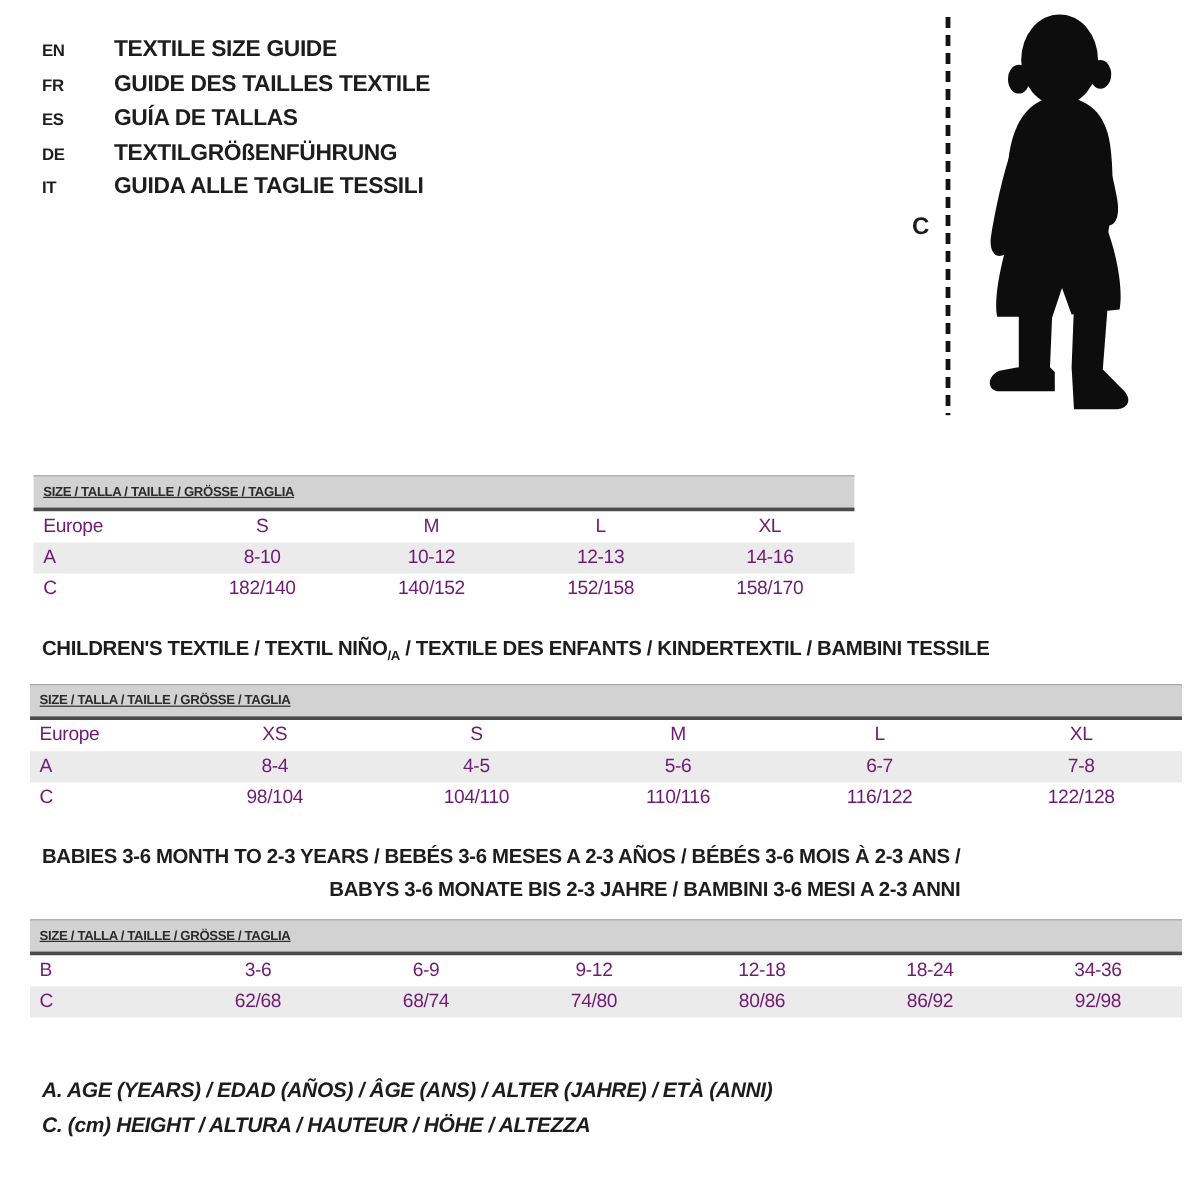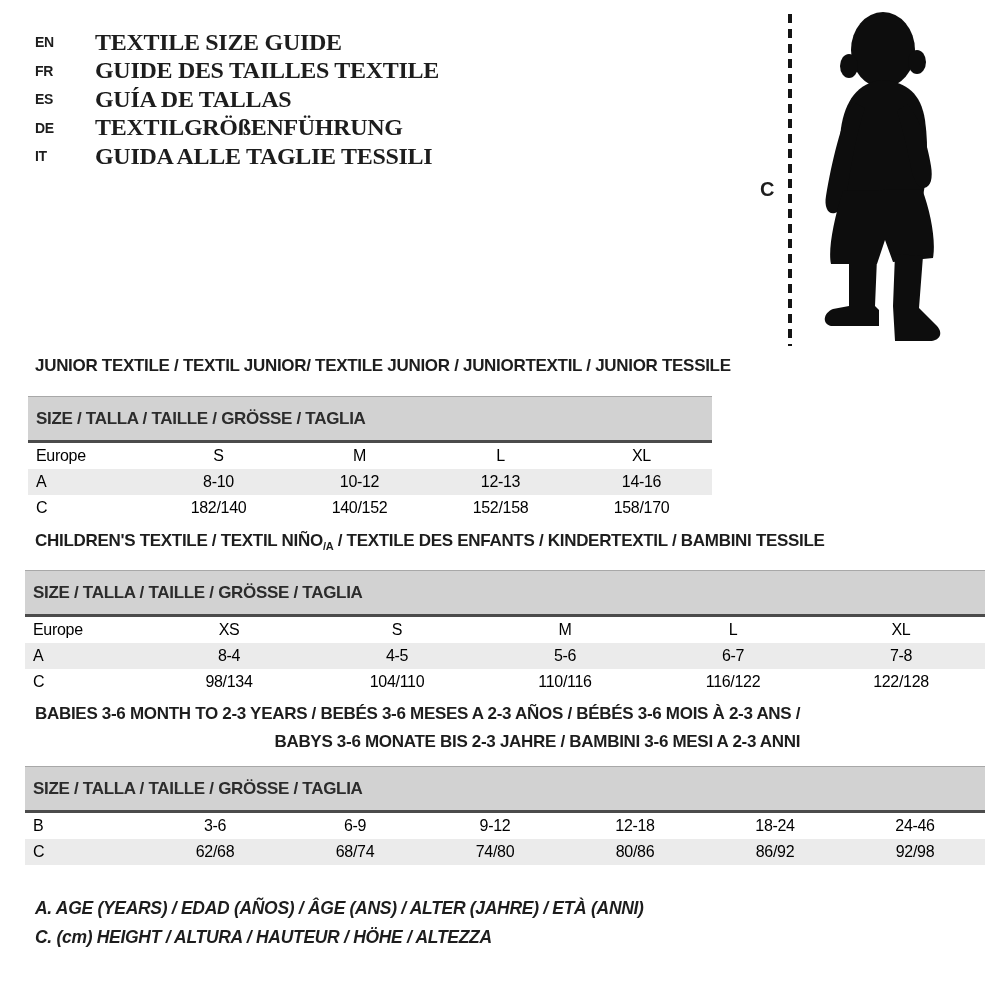--- a/index.html
+++ b/index.html
@@ -16,21 +16,21 @@
   body{font-family:"Liberation Sans",sans-serif;color:var(--text-color);}
   .canvas{
     position:relative;width:1000px;height:1000px;background:var(--page-bg);
     overflow:hidden;letter-spacing:-0.3px;
   }
 
   
   .languages{position:absolute;left:35px;top:28px;}
   .lang-row{display:flex;height:28.5px;align-items:center;}
   .lang-code{width:60px;font-weight:700;font-size:14px;}
-  .lang-label{font-weight:700;font-size:24px;font-family:Liberation Serif, serif;}
+  .lang-label{font-weight:700;font-size:19px;}
 
   
   .figure-c-label{position:absolute;left:760px;top:178px;font-weight:700;font-size:20px;}
   .height-line{
     position:absolute;left:788px;top:14px;height:332px;width:4px;
     background:repeating-linear-gradient(to bottom,#141414 0 9px,transparent 9px 15px);
   }
   .toddler{position:absolute;left:795px;top:6px;width:170px;height:340px;}
 
   
@@ -42,24 +42,24 @@
 
   
   .size-table{position:absolute;}
   .t-junior{left:28px;top:396px;width:684px;}
   .t-children{left:25px;top:570px;width:960px;}
   .t-babies{left:25px;top:766px;width:960px;}
   .thead{
     background:var(--header-bar-bg);
     border-top:1px solid var(--bar-top-line);
     border-bottom:3px solid var(--divider-dark);
-    height:47px;display:flex;align-items:center;padding-left:8px;
-    font-weight:700;font-size:17px;color:#2c2c2c;white-space:nowrap;
+    height:30px;display:flex;align-items:center;padding-left:8px;
+    font-weight:700;font-size:11px;color:#2c2c2c;white-space:nowrap;text-decoration:underline;
   }
-  .trow{display:grid;height:26px;align-items:center;font-size:16px;color:#000000;}
+  .trow{display:grid;height:26px;align-items:center;font-size:16px;color:#701a75;}
   .cols-4{grid-template-columns:120px repeat(4,1fr);}
   .cols-5{grid-template-columns:120px repeat(5,1fr);}
   .cols-6{grid-template-columns:120px repeat(6,1fr);}
   .trow.striped{background:var(--stripe-bg);}
   .row-label{padding-left:8px;text-align:left;}
   .cell{text-align:center;}
 
   
   .notes{position:absolute;left:35px;top:894px;font-style:italic;}
   .note-line{font-weight:700;font-size:17.5px;line-height:28.5px;white-space:nowrap;}
@@ -101,21 +101,20 @@
       <ellipse cx="122" cy="56" rx="9" ry="12"></ellipse>
       <path d="M88,74 C62,76 50,96 46,122 C42,156 44,182 48,200 L126,200 C132,175 134,142 130,114 C126,88 112,76 88,74 Z"></path>
       <path d="M58,96 C46,116 37,155 31,190 C29,201 33,209 40,207 C47,205 50,196 52,186 C57,152 63,122 70,102 Z"></path>
       <path d="M112,98 C124,110 132,136 136,160 C138,172 136,181 129,182 C122,182 118,172 116,162 C112,140 106,118 102,105 Z"></path>
       <path d="M48,185 C38,215 33,245 36,258 L82,258 L90,234 L98,256 L138,252 C141,235 136,207 127,183 Z"></path>
       <path d="M54,252 L82,252 L80,300 L84,304 L84,320 L36,320 C27,318 28,307 38,303 L54,300 Z"></path>
       <path d="M100,248 L128,250 L124,302 L142,320 C149,328 144,335 135,335 L100,335 L98,300 Z"></path>
     </g>
   </svg>
 
-  <h2 class="sec-title title-junior">JUNIOR TEXTILE / TEXTIL JUNIOR/ TEXTILE JUNIOR / JUNIORTEXTIL / JUNIOR TESSILE</h2>
   <div class="size-table t-junior">
     <div class="thead">SIZE / TALLA / TAILLE / GRÖSSE / TAGLIA</div>
     <div class="trow cols-4">
       <span class="row-label">Europe</span>
       <span class="cell">S</span>
       <span class="cell">M</span>
       <span class="cell">L</span>
       <span class="cell">XL</span>
     </div>
     <div class="trow cols-4 striped">
@@ -148,42 +147,42 @@
     <div class="trow cols-5 striped">
       <span class="row-label">A</span>
       <span class="cell">8-4</span>
       <span class="cell">4-5</span>
       <span class="cell">5-6</span>
       <span class="cell">6-7</span>
       <span class="cell">7-8</span>
     </div>
     <div class="trow cols-5">
       <span class="row-label">C</span>
-      <span class="cell">98/134</span>
+      <span class="cell">98/104</span>
       <span class="cell">104/110</span>
       <span class="cell">110/116</span>
       <span class="cell">116/122</span>
       <span class="cell">122/128</span>
     </div>
   </div>
 
   <h2 class="sec-title title-babies">
     <div>BABIES 3-6 MONTH TO 2-3 YEARS / BEBÉS 3-6 MESES A 2-3 AÑOS / BÉBÉS 3-6 MOIS À 2-3 ANS /</div>
     <div>BABYS 3-6 MONATE BIS 2-3 JAHRE / BAMBINI 3-6 MESI A 2-3 ANNI</div>
   </h2>
   <div class="size-table t-babies">
     <div class="thead">SIZE / TALLA / TAILLE / GRÖSSE / TAGLIA</div>
     <div class="trow cols-6">
       <span class="row-label">B</span>
       <span class="cell">3-6</span>
       <span class="cell">6-9</span>
       <span class="cell">9-12</span>
       <span class="cell">12-18</span>
       <span class="cell">18-24</span>
-      <span class="cell">24-46</span>
+      <span class="cell">34-36</span>
     </div>
     <div class="trow cols-6 striped">
       <span class="row-label">C</span>
       <span class="cell">62/68</span>
       <span class="cell">68/74</span>
       <span class="cell">74/80</span>
       <span class="cell">80/86</span>
       <span class="cell">86/92</span>
       <span class="cell">92/98</span>
     </div>

